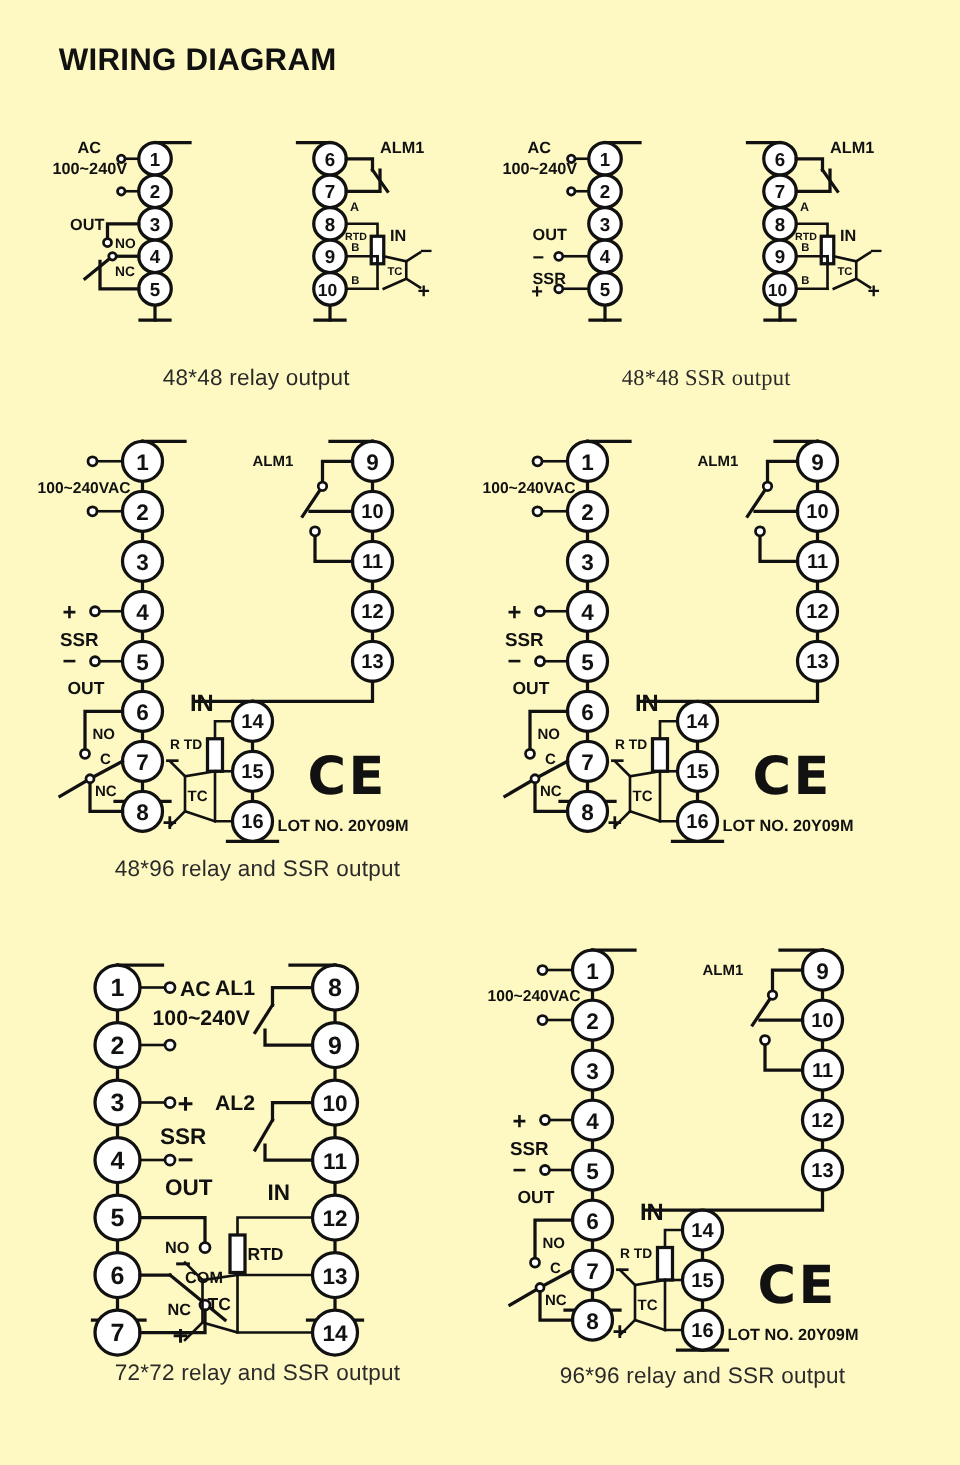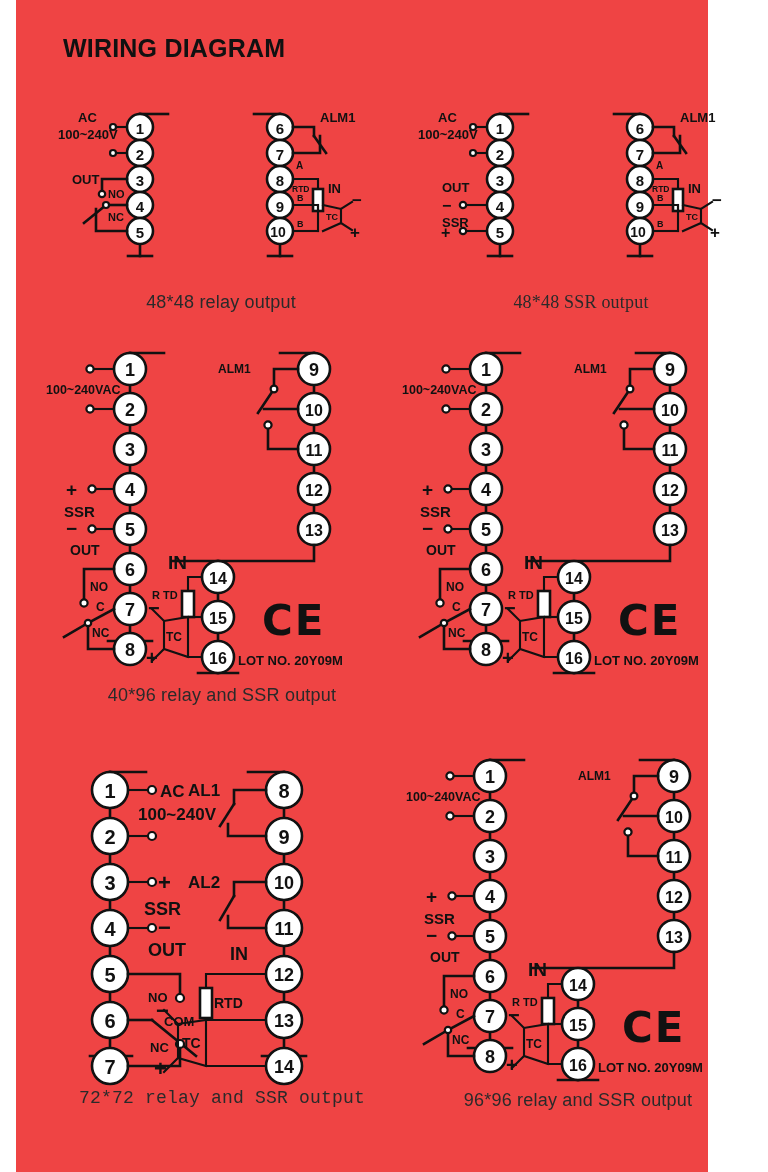--- a/index.html
+++ b/index.html
@@ -1,17 +1,17 @@
 <!DOCTYPE html>
 <html><head>
 <meta charset="utf-8">
 <style>
   html,body{margin:0;padding:0;background:#ffffff;}
   body{width:768px;height:1172px;font-family:"Liberation Sans",sans-serif;color:#000;overflow:hidden;}
-  #page{position:relative;width:692px;height:1172px;background:#ef4444;margin-left:16px;}
+  #page{position:relative;width:768px;height:1172px;background:#fef9c3;}
   #title{position:absolute;left:47px;top:34px;font-size:25px;font-weight:bold;letter-spacing:.2px;color:#111;}
   .diagram-block{position:absolute;}
   .caption{position:absolute;width:100%;text-align:center;font-size:18px;color:#2a2a2a;letter-spacing:.2px;}
   svg{display:block;overflow:visible;}
   .wire{stroke:#111;stroke-width:2.6;fill:none;stroke-linecap:square;}
   .wire-thin{stroke:#111;stroke-width:2.1;fill:none;stroke-linecap:square;}
   .term-c{fill:#fff;stroke:#111;stroke-width:2.6;}
   .term-t{font-weight:bold;text-anchor:middle;dominant-baseline:central;fill:#111;}
   .lbl{font-weight:bold;fill:#111;}
   .lbl-sm{font-weight:bold;fill:#111;}
@@ -345,21 +345,21 @@
         <text class="lbl-sm" x="114" y="296" font-size="12">TC</text>
         <text class="lbl" x="96" y="270" font-size="20">−</text>
         <text class="lbl" x="94" y="320" font-size="20">+</text>
       </g>
 
       <g>
         <text class="ce" x="210" y="290" font-size="42" letter-spacing="2">CE</text>
         <text class="lbl" x="186" y="320" font-size="13">LOT NO. 20Y09M</text>
       </g>
     </svg>
-    <div class="caption" style="top:340px;">40*96 relay and SSR output</div>
+    <div class="caption" style="top:340px;">48*96 relay and SSR output</div>
   </div>
 
   <div class="diagram-block" style="left:392px;top:345px;width:340px;height:365px;">
     <svg width="340" height="330" viewBox="0 0 340 330">
       <g>
         <path class="wire" d="M78 8 L78 24"></path>
         <path class="wire" d="M78 8 L112 8"></path>
         <path class="wire" d="M78 40 L78 48"></path>
         <path class="wire" d="M78 80 L78 88"></path>
         <path class="wire" d="M78 120 L78 128"></path>
@@ -599,21 +599,21 @@
         <path class="wire-thin" d="M154 260 L214 260"></path>
 
         <path class="wire-thin" d="M154 260 L126 264 L112 250"></path>
         <path class="wire-thin" d="M154 306 L126 298 L112 312"></path>
         <path class="wire-thin" d="M126 264 L126 298"></path>
         <text class="lbl-sm" x="130" y="288" font-size="14">TC</text>
         <text class="lbl" x="104" y="258" font-size="22">−</text>
         <text class="lbl" x="102" y="316" font-size="22">+</text>
       </g>
     </svg>
-    <div class="caption" style="top:328px;font-family:Liberation Mono, monospace;">72*72 relay and SSR output</div>
+    <div class="caption" style="top:328px;">72*72 relay and SSR output</div>
   </div>
 
   <div class="diagram-block" style="left:392px;top:752px;width:340px;height:358px;">
     <svg width="340" height="330" viewBox="0 0 340 330">
       <g>
         <path class="wire" d="M82 8 L82 24"></path>
         <path class="wire" d="M82 8 L116 8"></path>
         <path class="wire" d="M82 40 L82 48"></path>
         <path class="wire" d="M82 80 L82 88"></path>
         <path class="wire" d="M82 120 L82 128"></path>

